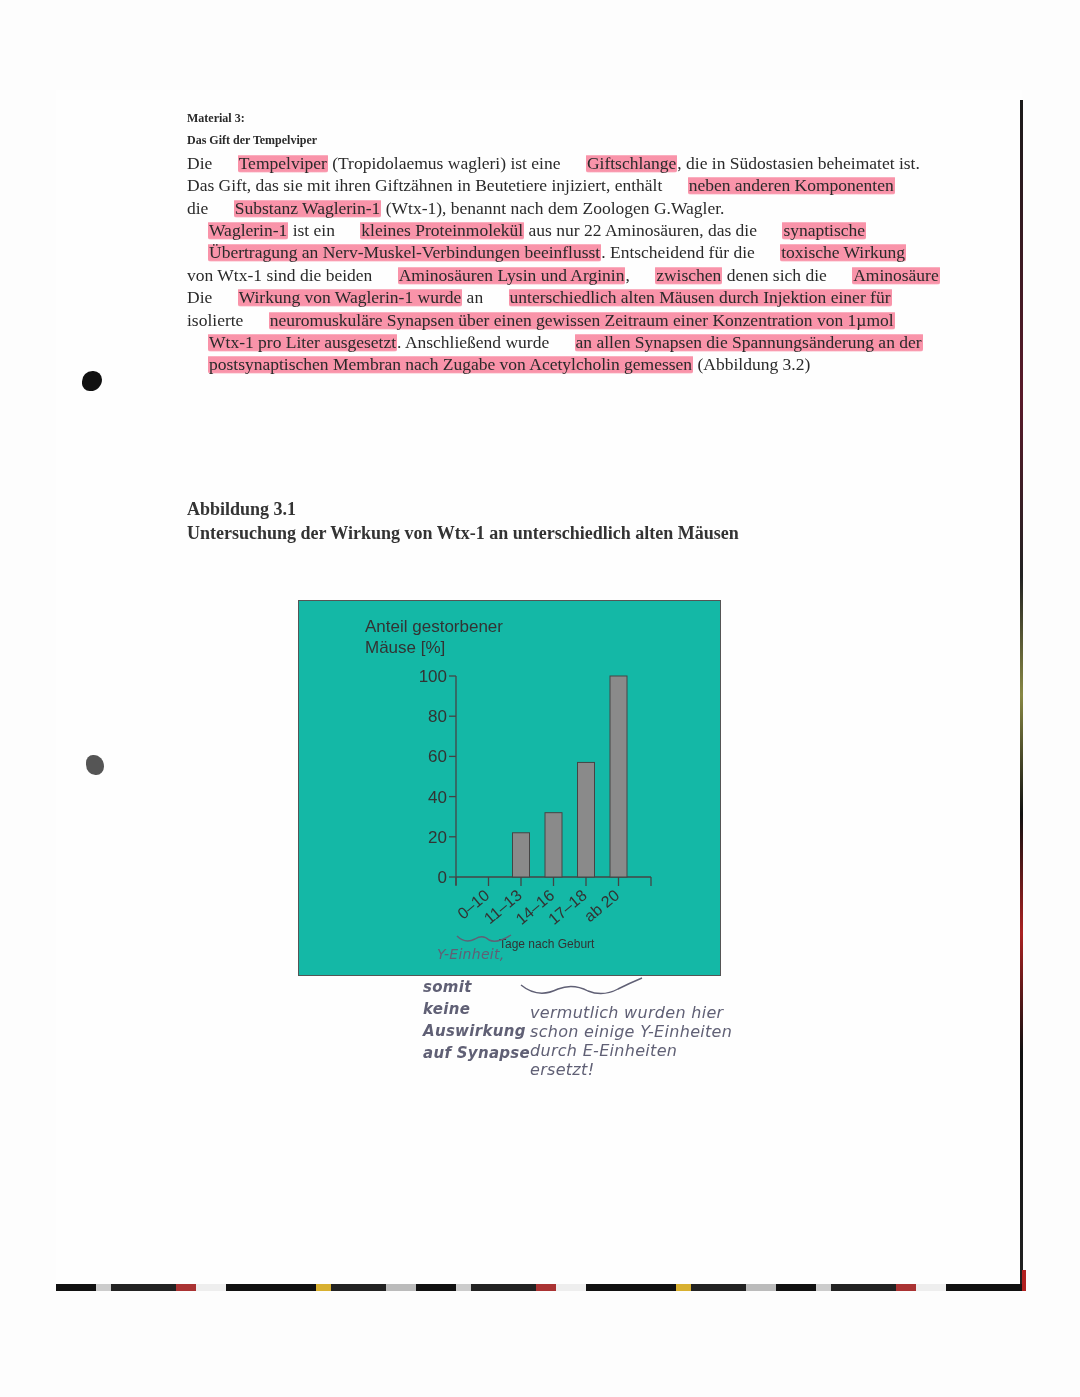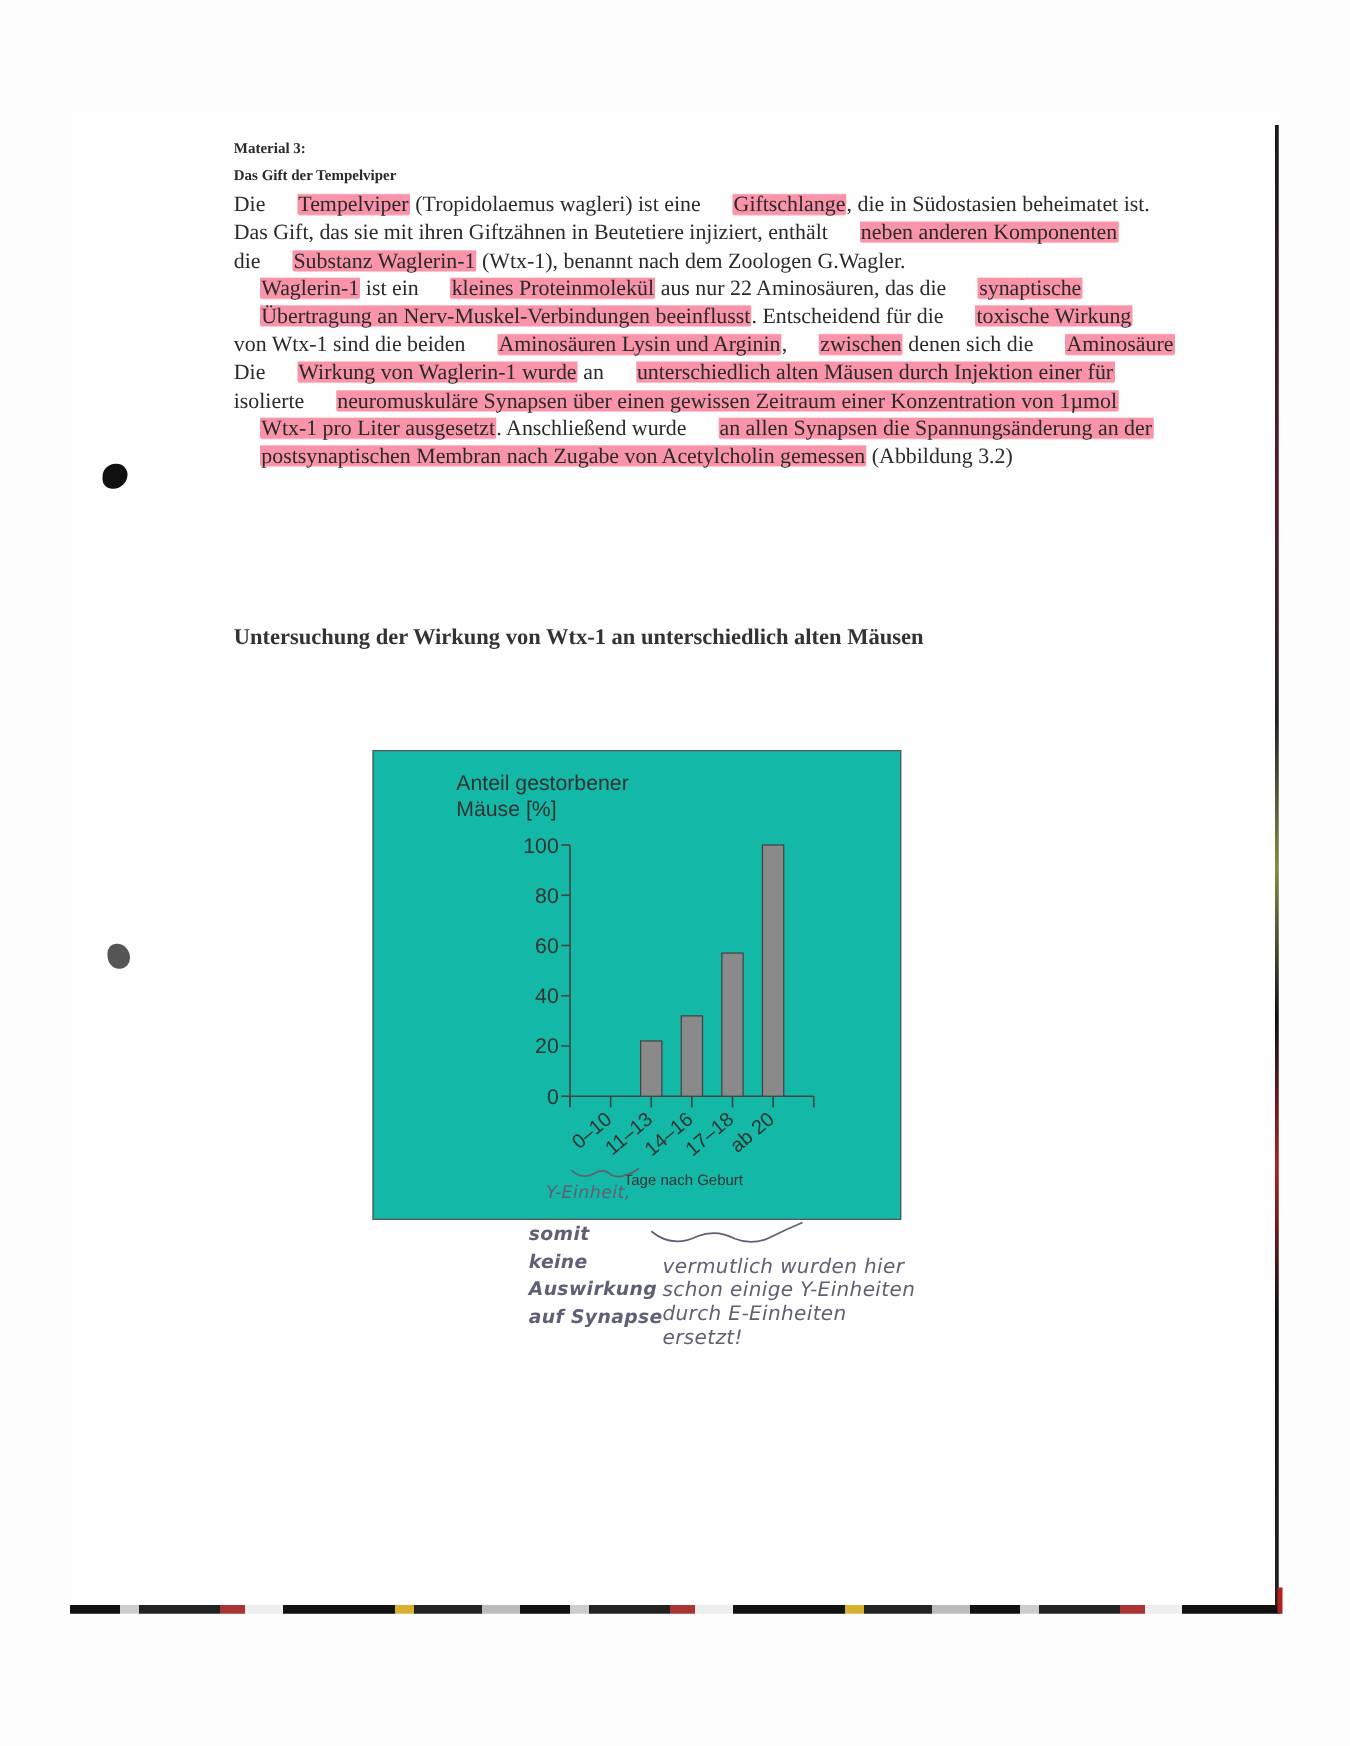--- a/index.html
+++ b/index.html
@@ -80,20 +80,21 @@
       <span class="line"><span class="hl">Übertragung an Nerv-Muskel-Verbindungen beeinflusst</span><span>. Entscheidend für die </span><span class="hl">toxische Wirkung</span></span>
       <span class="line"><span>von Wtx-1 sind die beiden </span><span class="hl">Aminosäuren Lysin und Arginin</span><span>, </span><span class="hl">zwischen</span><span> denen sich die </span><span class="hl">Aminosäure</span></span>
       <span class="line"><span>Die </span><span class="hl">Wirkung von Waglerin-1 wurde</span><span> an </span><span class="hl">unterschiedlich alten Mäusen durch Injektion einer für</span></span>
       <span class="line"><span>isolierte </span><span class="hl">neuromuskuläre Synapsen über einen gewissen Zeitraum einer Konzentration von 1µmol</span></span>
       <span class="line"><span class="hl">Wtx-1 pro Liter ausgesetzt</span><span>. Anschließend wurde </span><span class="hl">an allen Synapsen die Spannungsänderung an der</span></span>
       <span class="line"><span class="hl">postsynaptischen Membran nach Zugabe von Acetylcholin gemessen</span><span> (Abbildung 3.2)</span></span>
     </div>
 </div>
 
 <div class="fig-caption">
+  <div class="cap-label">Abbildung 3.1</div>
   <div>Untersuchung der Wirkung von Wtx-1 an unterschiedlich alten Mäusen</div>
 </div>
 
 <div class="chart-frame">
   <div class="y-title">
     <div>Anteil gestorbener</div>
     <div>Mäuse [%]</div>
   </div>
   <svg class="chart-svg" id="chart-svg" width="421" height="374">
       <line x1="157" y1="75" x2="157" y2="284" stroke="#444" stroke-width="1.3"></line>

